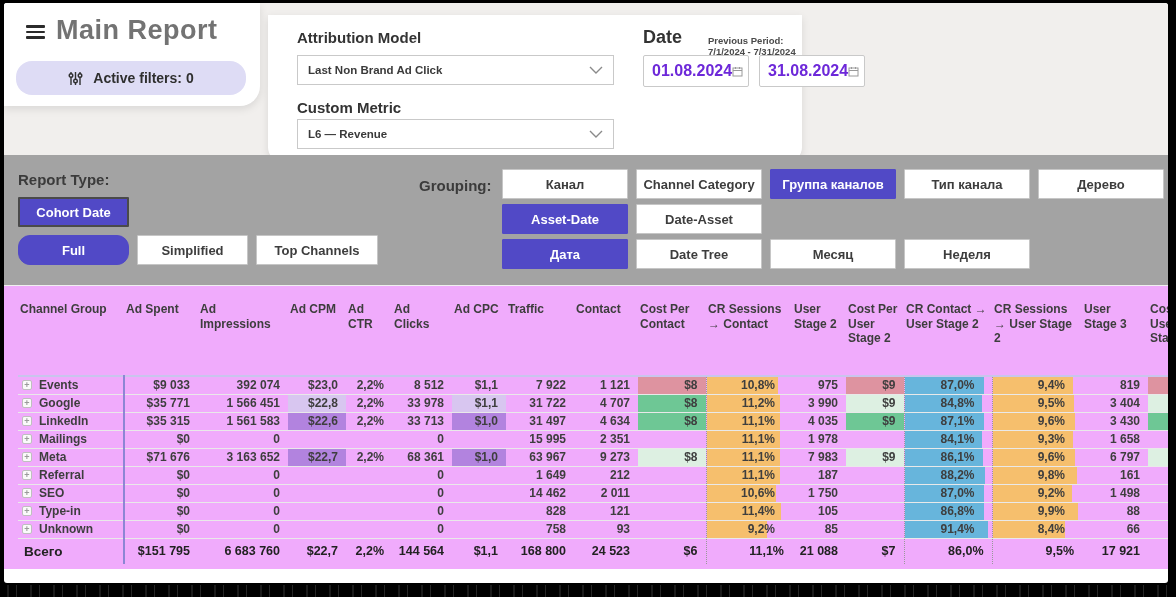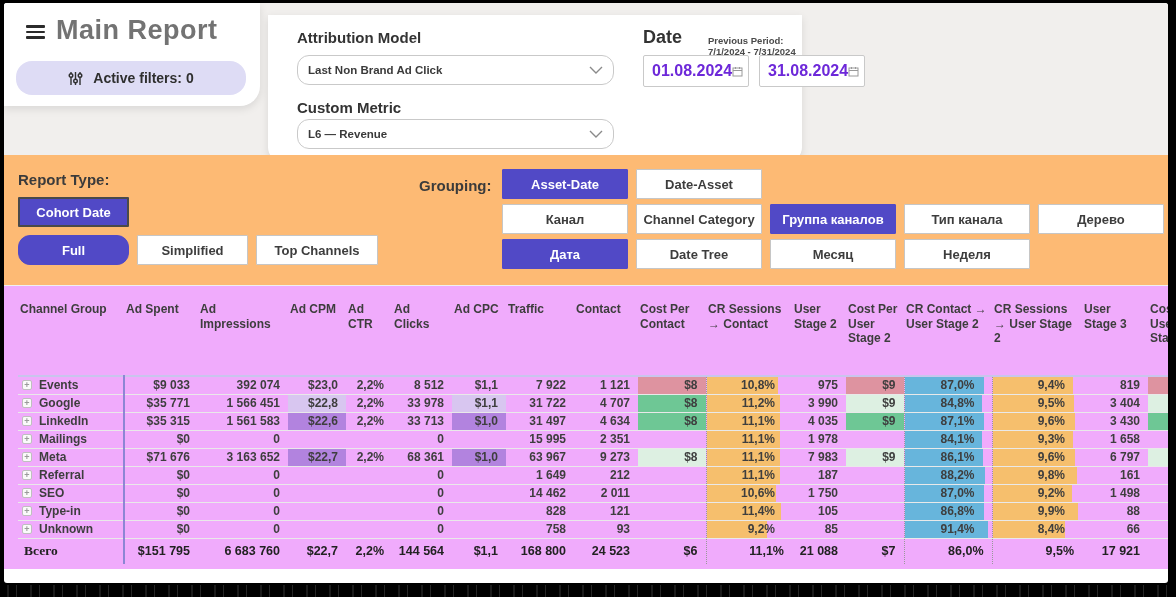--- a/index.html
+++ b/index.html
@@ -29,37 +29,37 @@
   .filters-pill {
     position:absolute; left:12px; top:58px; width:230px; height:34px;
     background:#dedcf5; border-radius:16px;
     display:flex; align-items:center; justify-content:center; gap:10px;
     font-size:14px; font-weight:700; color:#2f2f2f; cursor:pointer;
   }
 
   .fld-label { position:absolute; font-size:15px; font-weight:700; color:#333; }
   .selectbox {
     position:absolute; width:317px; height:30px; background:#fff;
-    border:1px solid #c9c9c9; border-radius:12px;
+    border:1px solid #c9c9c9; border-radius:0;
     display:flex; align-items:center; justify-content:space-between;
     padding:4px 10px; cursor:pointer;
   }
   .selectbox .val { font-size:11.5px; font-weight:700; color:#3a3a3a; }
   .date-title { position:absolute; left:375px; top:12px; font-size:18px; font-weight:700; color:#333; }
   .prev-period { position:absolute; left:440px; top:20px; font-size:9.5px; font-weight:700; color:#4a4a4a; }
   .datebox {
     position:absolute; top:40px; width:106px; height:32px; background:#fff;
     border:1px solid #c9c9c9; border-radius:2px;
     display:flex; align-items:center; justify-content:space-between;
     padding:0 8px; cursor:text;
   }
   .datebox .val { font-size:16px; font-weight:700; color:#6d28d9; }
 
   
-  .controls-zone { height:130px; position:relative; background:#fdba74; }
+  .controls-zone { height:130px; position:relative; background:#a3a3a3; }
   .zone-label { position:absolute; font-size:15px; font-weight:700; color:#3b3b3b; }
   .btn-col { position:absolute; display:flex; flex-direction:column; }
   .btn-row { display:flex; gap:8px; }
   .ctl-btn {
     height:30px; background:#fff; border:1px solid #c6c6c6; border-radius:1px;
     font-family:"Liberation Sans", sans-serif;
     font-size:13px; font-weight:700; color:#3d3d3d; cursor:pointer;
     display:inline-flex; align-items:center; justify-content:center;
   }
   .ctl-btn.active { background:var(--accent); border-color:var(--accent); color:#fff; }
@@ -178,29 +178,29 @@
         <div class="btn-row">
           <button class="ctl-btn active" style="width: 111px; border-radius: 12px;">Full</button>
           <button class="ctl-btn" style="width: 111px;">Simplified</button>
           <button class="ctl-btn" style="width: 122px;">Top Channels</button>
         </div>
       </div>
 
     <div class="zone-label" style="left:415px;top:22px;">Grouping:</div>
     <div class="btn-col" style="left:498px;top:14px;gap:5px;" id="grouping-rows">
         <div class="btn-row">
-          <button class="ctl-btn active" style="width: 126px;">Asset-Date</button>
-          <button class="ctl-btn" style="width: 126px;">Date-Asset</button>
-        </div>
-        <div class="btn-row">
           <button class="ctl-btn" style="width: 126px;">Канал</button>
           <button class="ctl-btn" style="width: 126px;">Channel Category</button>
           <button class="ctl-btn active" style="width: 126px;">Группа каналов</button>
           <button class="ctl-btn" style="width: 126px;">Тип канала</button>
           <button class="ctl-btn" style="width: 126px;">Дерево</button>
+        </div>
+        <div class="btn-row">
+          <button class="ctl-btn active" style="width: 126px;">Asset-Date</button>
+          <button class="ctl-btn" style="width: 126px;">Date-Asset</button>
         </div>
         <div class="btn-row">
           <button class="ctl-btn active" style="width: 126px;">Дата</button>
           <button class="ctl-btn" style="width: 126px;">Date Tree</button>
           <button class="ctl-btn" style="width: 126px;">Месяц</button>
           <button class="ctl-btn" style="width: 126px;">Неделя</button>
         </div>
       </div>
   </div>
 
@@ -413,21 +413,21 @@
               <td><span class="cellv"></span></td>
               <td class="col-dotted bar-cell"><div class="bar" style="width: 70.7692%; background: rgb(246, 191, 109);"></div><span class="cellv">9,2%</span></td>
               <td><span class="cellv">85</span></td>
               <td><span class="cellv"></span></td>
               <td class="col-dotted bar-cell"><div class="bar" style="width: 96.2105%; background: rgb(103, 181, 220);"></div><span class="cellv">91,4%</span></td>
               <td class="col-dotted bar-cell"><div class="bar" style="width: 80.7692%; background: rgb(246, 191, 109);"></div><span class="cellv">8,4%</span></td>
               <td><span class="cellv">66</span></td>
               <td><span class="cellv"></span></td>
             </tr>
             <tr class="total">
-              <td class="name-cell"><span style="padding-left: 4px; font-family: Liberation Serif, serif;">Всего</span></td>
+              <td class="name-cell"><span style="padding-left: 4px;">Всего</span></td>
               <td><span class="cellv">$151 795</span></td>
               <td><span class="cellv">6 683 760</span></td>
               <td><span class="cellv">$22,7</span></td>
               <td><span class="cellv">2,2%</span></td>
               <td><span class="cellv">144 564</span></td>
               <td><span class="cellv">$1,1</span></td>
               <td><span class="cellv">168 800</span></td>
               <td><span class="cellv">24 523</span></td>
               <td><span class="cellv">$6</span></td>
               <td class="col-dotted"><span class="cellv">11,1%</span></td>

